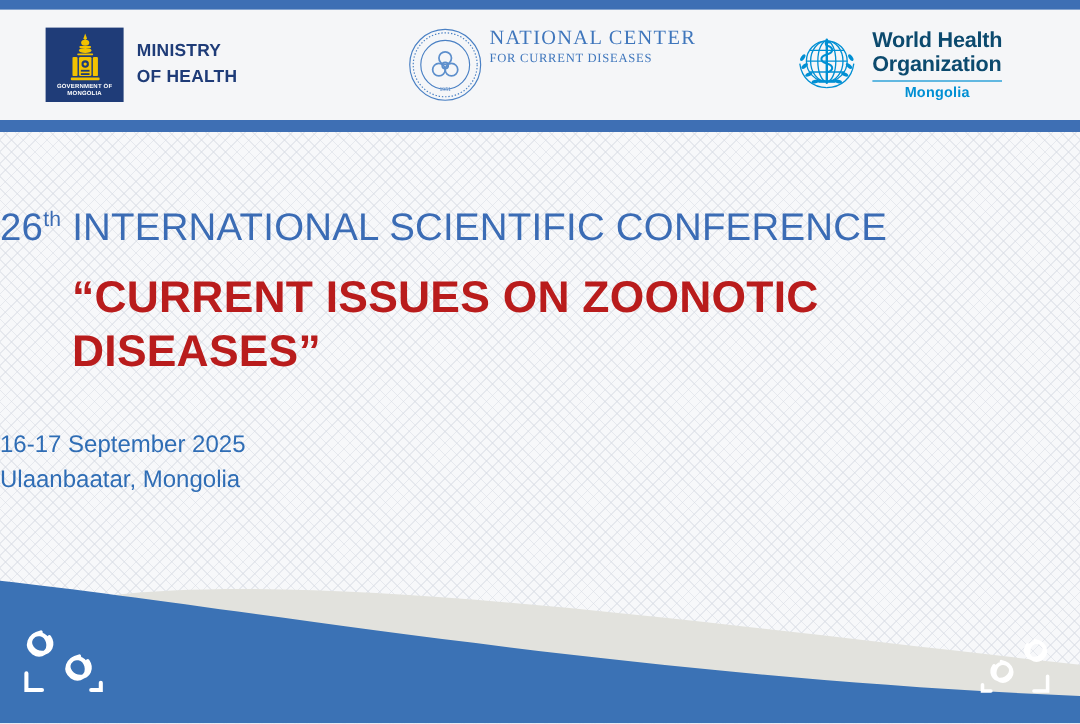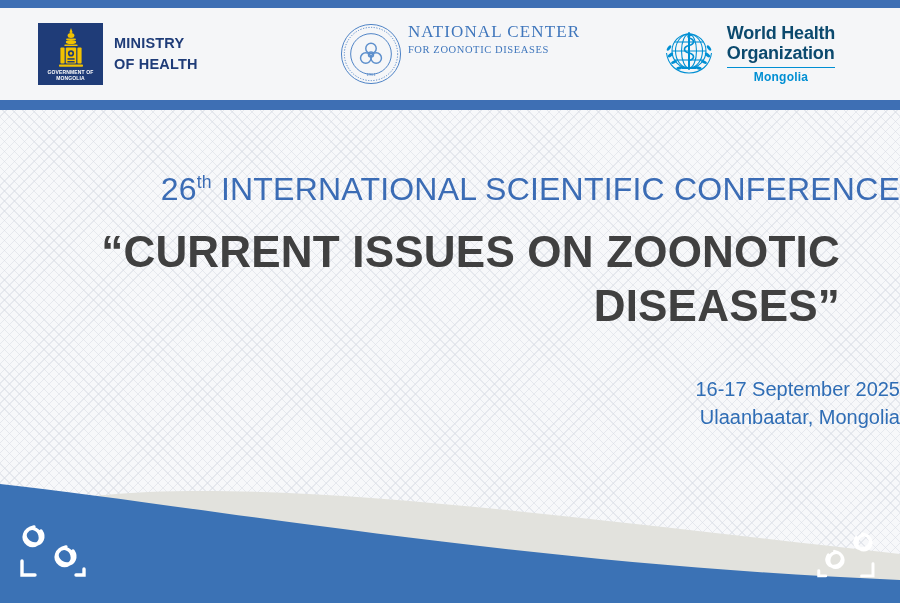--- a/index.html
+++ b/index.html
@@ -141,44 +141,43 @@
   
   .ulzii { position:absolute; z-index:4; }
   .ulzii-left  { left:14px;  bottom:22px; }
   .ulzii-right { right:20px; bottom:20px; }
 
   
   .content {
     position:absolute; left:0; top:110px;
     width:900px; height:400px;
     z-index:3;
-    text-align:right;
+    text-align:left;
   }
   .line-1 {
     margin-top:62px;
     color:#3b6cb5;
     font-size:32px;
     font-weight:normal;
     letter-spacing:0.2px;
     line-height:1.1;
   }
   .line-1 sup {
     font-size:0.55em;
     vertical-align:super;
     line-height:0;
   }
   .line-2 {
     margin-top:18px;
-    color:#404040;
-    font-size:44px;
+    color:#b91c1c;
+    font-size:37px;
     font-weight:bold;
     line-height:1.22;
     letter-spacing:0.2px;
     padding:0 60px;
-    margin-left:24px;
   }
   .meta {
     margin-top:42px;
     color:#2f6db5;
     font-size:20px;
     line-height:1.42;
     font-weight:normal;
   }
 </style>
 </head>
@@ -238,21 +237,21 @@
           <g fill="none" stroke="#5d8fcc" stroke-width="1.5">
             <circle cx="32" cy="26.2" r="5.4"></circle>
             <circle cx="26.6" cy="36.2" r="5.4"></circle>
             <circle cx="37.4" cy="36.2" r="5.4"></circle>
             <circle cx="32" cy="32.6" r="2.6"></circle>
           </g>
           <text x="32" y="54.5" font-family="Liberation Serif, serif" font-size="5" fill="#4a80c4" text-anchor="middle">1951</text>
         </svg>
         <div class="nczd-text">
           <div class="nczd-l1">NATIONAL CENTER</div>
-          <div class="nczd-l2">FOR ZOONOTIC DISEASES</div>
+          <div class="nczd-l2">FOR CURRENT DISEASES</div>
         </div>
       </div>
     </div>
 
     <div class="logo-slot slot-who">
       <div class="who-wrap">
         <svg class="who-emblem" viewBox="0 0 64 64" aria-hidden="true">
           <g fill="none" stroke="#008fd3" stroke-width="1.1">
 
             <circle cx="32" cy="29" r="17"></circle>

